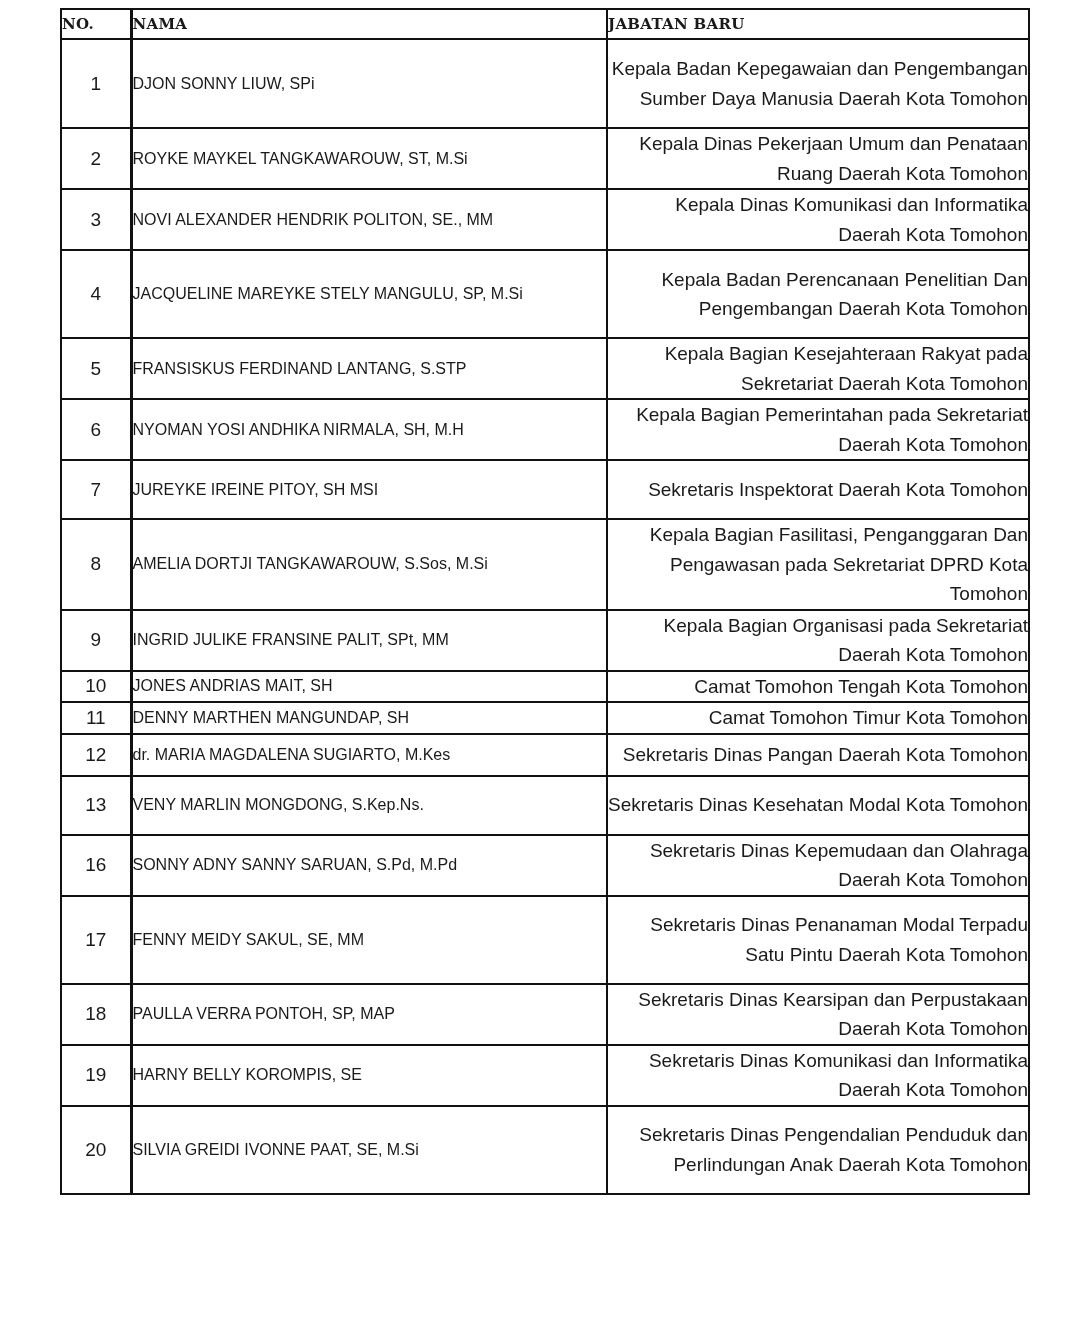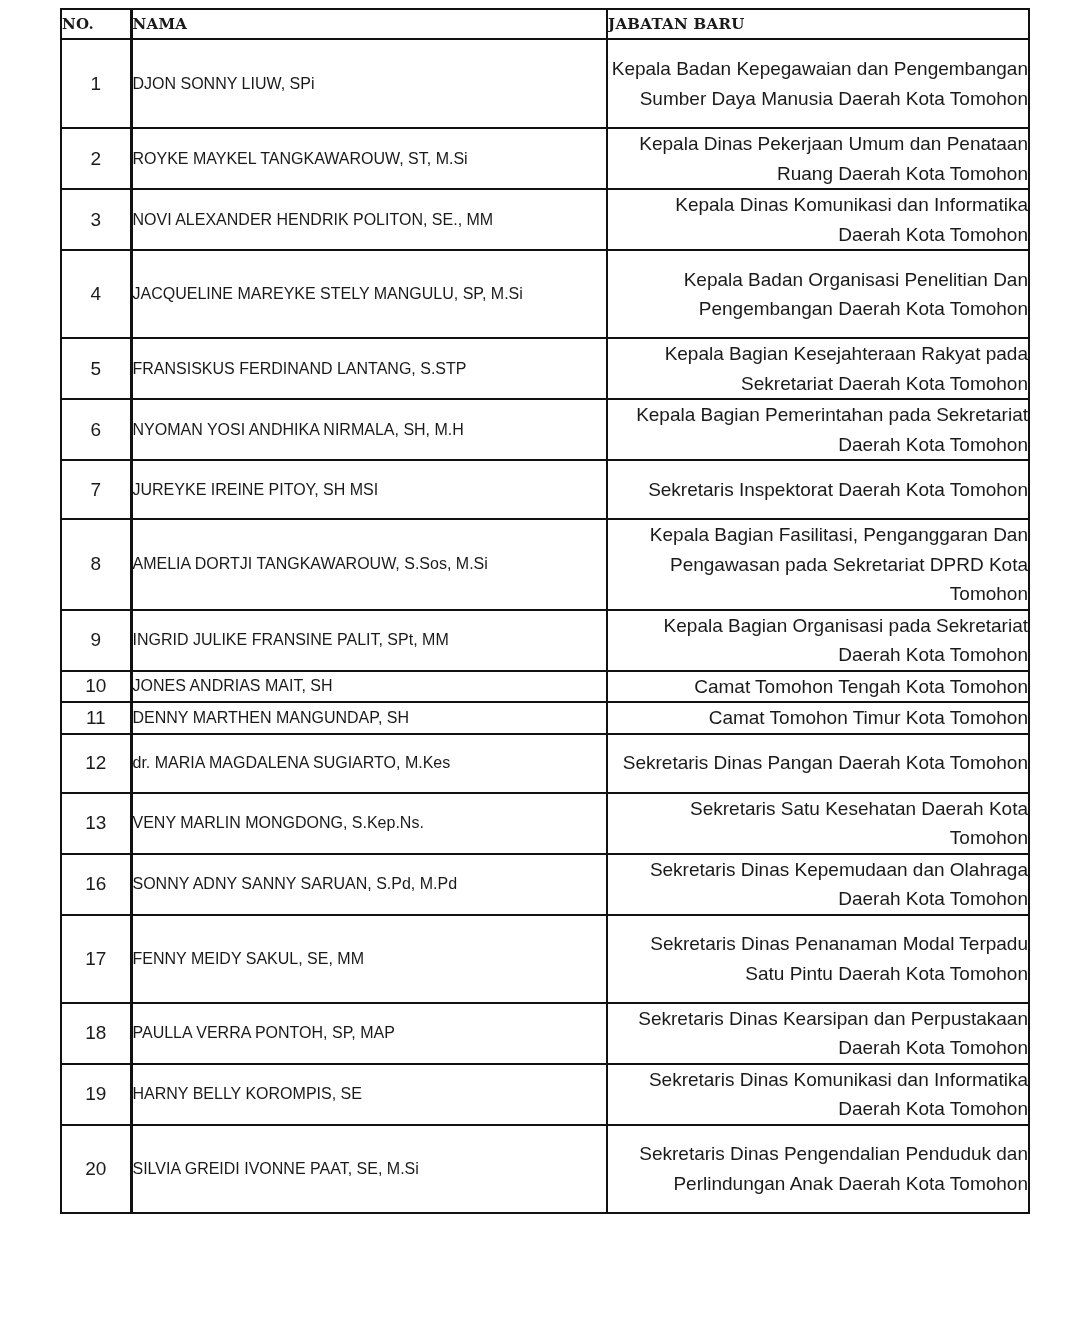--- a/index.html
+++ b/index.html
@@ -85,21 +85,21 @@
         <td class="jab">Kepala Dinas Pekerjaan Umum dan Penataan Ruang Daerah Kota Tomohon</td>
       </tr>
       <tr style="height: 60px;">
         <td class="no col-sep-thick">3</td>
         <td class="nama">NOVI ALEXANDER HENDRIK POLITON, SE., MM</td>
         <td class="jab">Kepala Dinas Komunikasi dan Informatika Daerah Kota Tomohon</td>
       </tr>
       <tr style="height: 88px;">
         <td class="no col-sep-thick">4</td>
         <td class="nama">JACQUELINE MAREYKE STELY MANGULU, SP, M.Si</td>
-        <td class="jab">Kepala Badan Organisasi Penelitian  Dan Pengembangan Daerah Kota Tomohon</td>
+        <td class="jab">Kepala Badan Perencanaan Penelitian  Dan Pengembangan Daerah Kota Tomohon</td>
       </tr>
       <tr style="height: 60px;">
         <td class="no col-sep-thick">5</td>
         <td class="nama">FRANSISKUS FERDINAND LANTANG, S.STP</td>
         <td class="jab">Kepala Bagian Kesejahteraan Rakyat pada Sekretariat Daerah Kota Tomohon</td>
       </tr>
       <tr style="height: 59px;">
         <td class="no col-sep-thick">6</td>
         <td class="nama">NYOMAN YOSI ANDHIKA NIRMALA, SH, M.H</td>
         <td class="jab">Kepala Bagian Pemerintahan pada Sekretariat Daerah Kota Tomohon</td>
@@ -122,29 +122,29 @@
       <tr style="height: 29px;">
         <td class="no col-sep-thick">10</td>
         <td class="nama">JONES ANDRIAS MAIT, SH</td>
         <td class="jab">Camat Tomohon Tengah Kota Tomohon</td>
       </tr>
       <tr style="height: 30px;">
         <td class="no col-sep-thick">11</td>
         <td class="nama">DENNY MARTHEN MANGUNDAP, SH</td>
         <td class="jab">Camat Tomohon Timur Kota Tomohon</td>
       </tr>
-      <tr style="height: 59px;">
+      <tr style="height: 42px;">
         <td class="no col-sep-thick">12</td>
         <td class="nama">dr. MARIA MAGDALENA SUGIARTO, M.Kes</td>
         <td class="jab">Sekretaris Dinas Pangan Daerah Kota Tomohon</td>
       </tr>
       <tr style="height: 59px;">
         <td class="no col-sep-thick">13</td>
         <td class="nama">VENY MARLIN MONGDONG, S.Kep.Ns.</td>
-        <td class="jab">Sekretaris Satu Kesehatan Daerah Kota Tomohon</td>
+        <td class="jab">Sekretaris Dinas Kesehatan Modal Kota Tomohon</td>
       </tr>
       <tr style="height: 60px; padding-left: 12px;">
         <td class="no col-sep-thick">16</td>
         <td class="nama">SONNY ADNY SANNY SARUAN, S.Pd, M.Pd</td>
         <td class="jab">Sekretaris Dinas Kepemudaan dan Olahraga Daerah Kota Tomohon</td>
       </tr>
       <tr style="height: 88px;">
         <td class="no col-sep-thick">17</td>
         <td class="nama">FENNY MEIDY SAKUL, SE, MM</td>
         <td class="jab">Sekretaris  Dinas Penanaman Modal Terpadu Satu Pintu Daerah Kota Tomohon</td>

